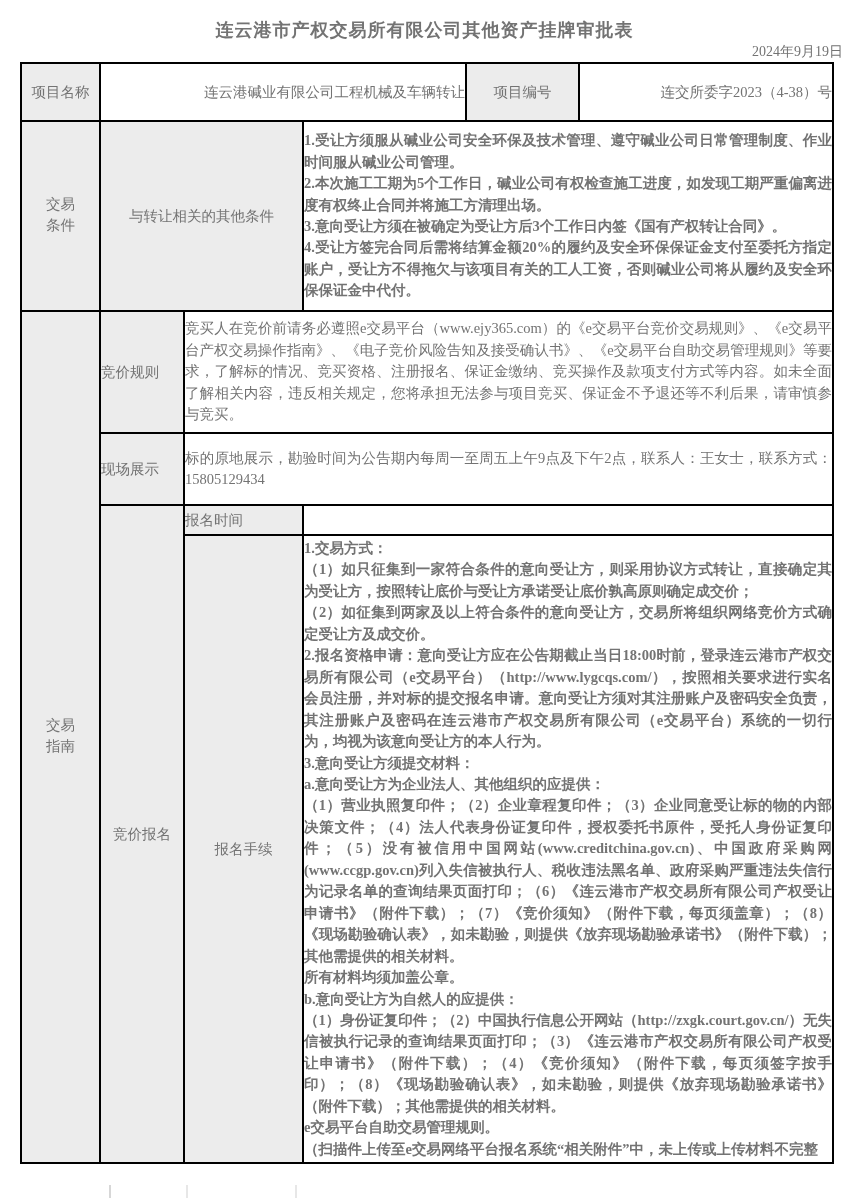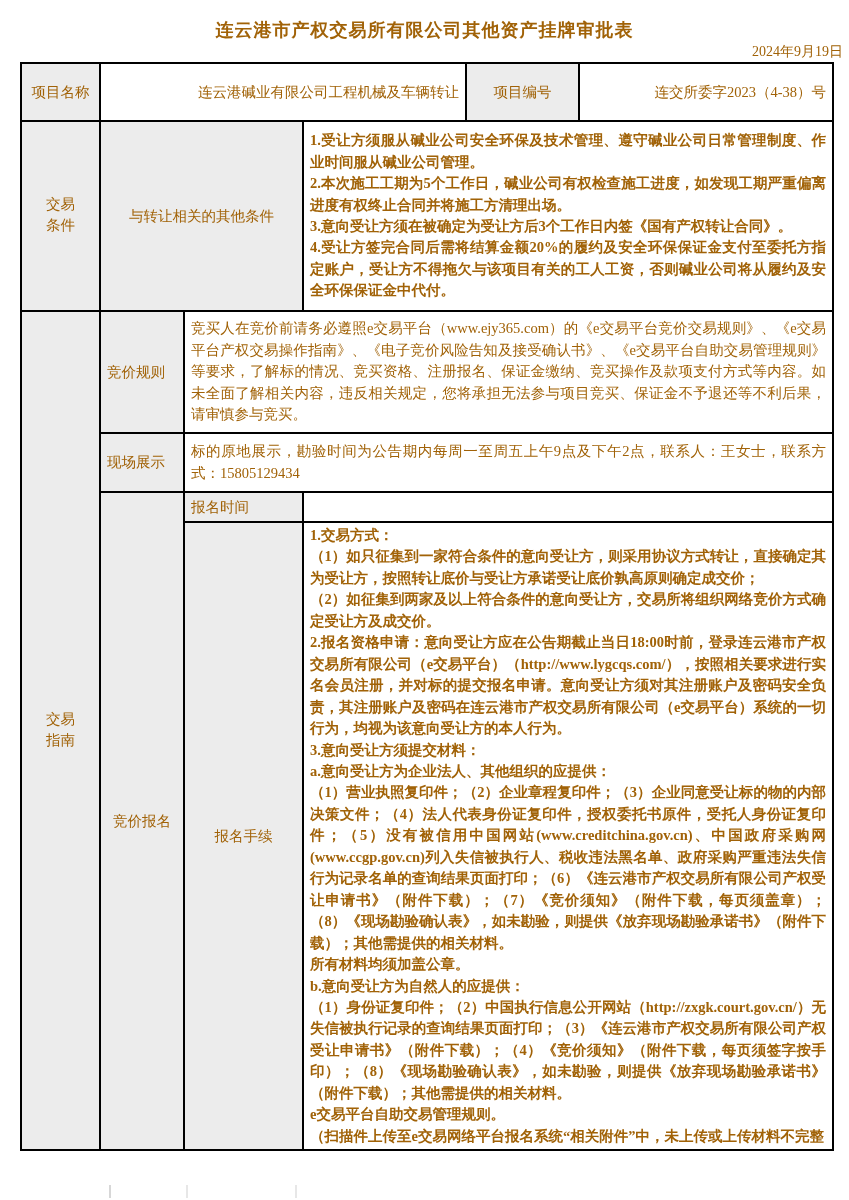--- a/index.html
+++ b/index.html
@@ -1,33 +1,33 @@
 <!DOCTYPE html>
 <html><head>
 <meta charset="utf-8">
 <style>
   html,body { margin:0; padding:0; background:#ffffff; }
   .page {
     position:relative; width:849px; height:1200px; background:#ffffff;
-    font-family:"Liberation Serif","DejaVu Serif",serif; color:#a16207;
+    font-family:"Liberation Serif","DejaVu Serif",serif; color:#737373;
     overflow:hidden;
   }
   .doc-title {
     position:absolute; top:18px; left:0; width:849px; text-align:center;
     font-size:18px; font-weight:bold; letter-spacing:1px;
   }
   .doc-date {
     position:absolute; top:43px; right:6px; font-size:14px;
   }
   table.form {
     position:absolute; left:20px; top:62px; width:812px;
     border-collapse:collapse; table-layout:fixed;
   }
   table.form td {
-    border:2px solid #000000; font-size:14.5px; padding:2px 6px;
+    border:2px solid #000000; font-size:14.5px; padding:2px 0;
     vertical-align:middle; overflow:hidden;
   }
   td.lbl        { background:#ececec; text-align:center; }
   td.lbl-left   { background:#ececec; text-align:left; }
   td.val        { background:#ffffff; text-align:right; padding-left:9px; }
   td.content    { background:#ffffff; text-align:justify; line-height:1.48; padding:3px 6px; }
   td.content.top{ vertical-align:top; }
   .stackline { line-height:1.45;font-family:Liberation Mono, monospace; }
   p.tl { margin:0;font-weight:bold; }
   
@@ -78,21 +78,21 @@
 
     <tr style="height:122px">
       <td class="lbl" rowspan="4">
         <div class="stackline">交易</div>
         <div class="stackline">指南</div>
       </td>
       <td class="lbl-left">竞价规则</td>
       <td class="content" colspan="4">竞买人在竞价前请务必遵照e交易平台（www.ejy365.com）的《e交易平台竞价交易规则》、《e交易平台产权交易操作指南》、《电子竞价风险告知及接受确认书》、《e交易平台自助交易管理规则》等要求，了解标的情况、竞买资格、注册报名、保证金缴纳、竞买操作及款项支付方式等内容。如未全面了解相关内容，违反相关规定，您将承担无法参与项目竞买、保证金不予退还等不利后果，请审慎参与竞买。</td>
     </tr>
 
-    <tr style="height:59px">
+    <tr style="height:72px">
       <td class="lbl-left">现场展示</td>
       <td class="content" colspan="4">标的原地展示，勘验时间为公告期内每周一至周五上午9点及下午2点，联系人：王女士，联系方式：15805129434</td>
     </tr>
 
     <tr style="height:30px">
       <td class="lbl" rowspan="2">竞价报名</td>
       <td class="lbl-left">报名时间</td>
       <td class="content" colspan="3"></td>
     </tr>
 

